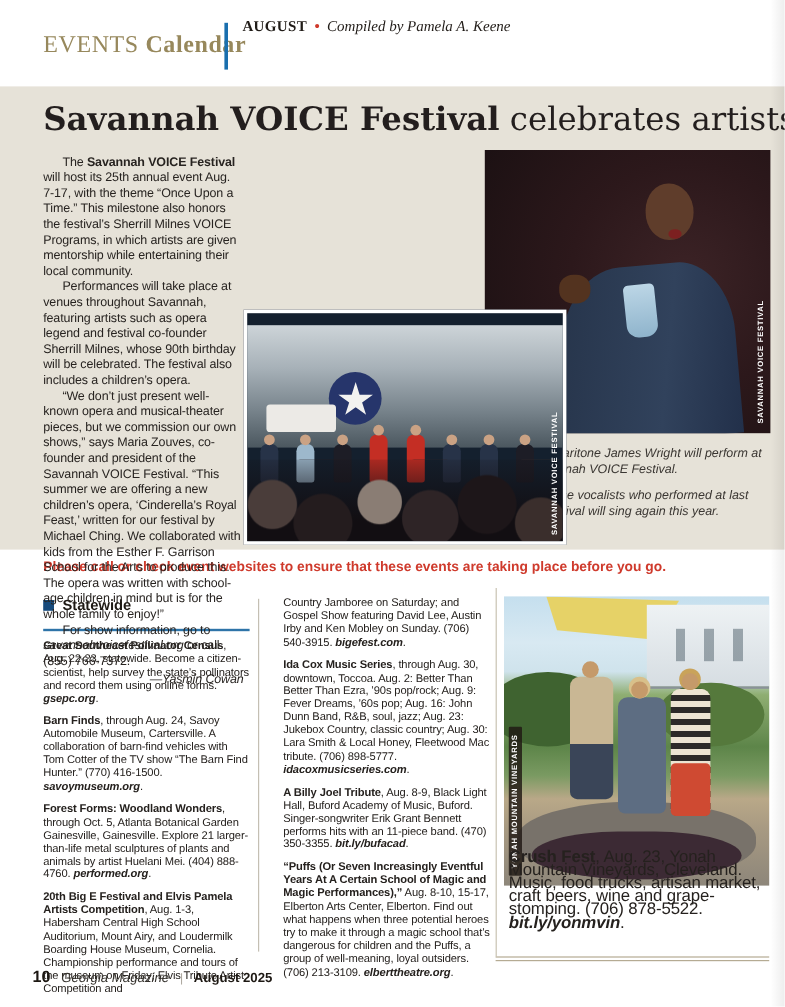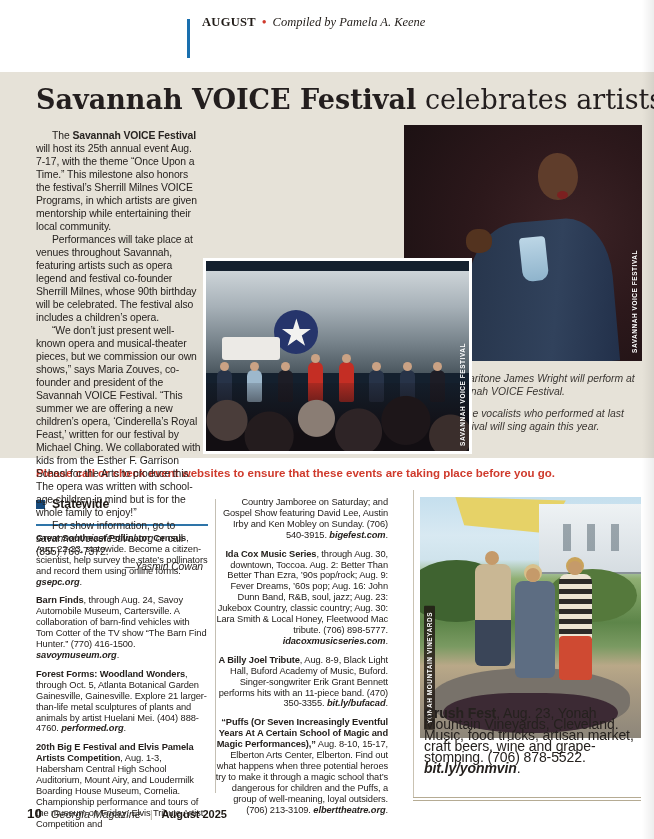--- a/index.html
+++ b/index.html
@@ -84,21 +84,21 @@
         color:#3a3632;font-style:italic;z-index:2;}
   .captions p{margin:0 0 9px;}
   .cap-label{font-weight:bold;}
 
   
   .notice{position:absolute;left:36px;top:467px;width:580px;font-size:11.5px;font-weight:bold;color:#cf3a2c;}
 
   
   .col{position:absolute;top:497px;font-size:9.3px;line-height:10.9px;letter-spacing:-.1px;color:#25211e;}
   .col-left{left:36px;width:172px;}
-  .col-mid{left:214px;width:174px;text-align:right;}
+  .col-mid{left:236px;width:174px;}
   .col-divider{position:absolute;left:215px;top:499px;width:1px;height:294px;background:#c4bfb3;}
   .entry{margin:0 0 8px;}
   .entry-title{font-weight:bold;}
   .entry-link{font-weight:bold;font-style:italic;}
   .sec-header{display:flex;align-items:center;gap:7px;padding-bottom:14px;border-bottom:2px solid;margin:2px 0 7px;}
   .sec-header.dark{border-color:#2e74a8;}
   .sec-header.light{border-color:#aed7d6;}
   .sq{width:9px;height:9px;display:inline-block;flex:0 0 9px;}
   .sq.dark{background:#164a7c;}
   .sq.light{background:#aed7d6;}
@@ -142,20 +142,24 @@
   .pg-mag{font-style:italic;font-size:11px;color:#33302b;}
   .pg-div{color:#a9a49a;font-size:10px;}
   .pg-date{font-weight:bold;font-size:11px;color:#1d1813;}
 </style>
 </head>
 <body>
 
 <div class="page">
   <div class="edge-shade"></div>
 
+  <div class="masthead-title">
+    <span>EVENTS</span>
+    <span class="mt-bold">Calendar</span>
+  </div>
   <div class="masthead-rule"></div>
   <div class="masthead-sub">
     <span class="month">AUGUST</span>
     <span class="dot">•</span>
     <span class="compiled">Compiled by Pamela A. Keene</span>
   </div>
 
   <div class="band"></div>
 
   <div class="headline">

